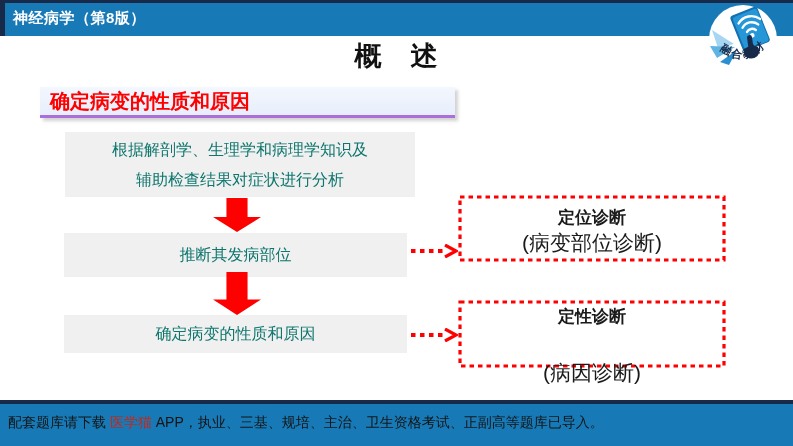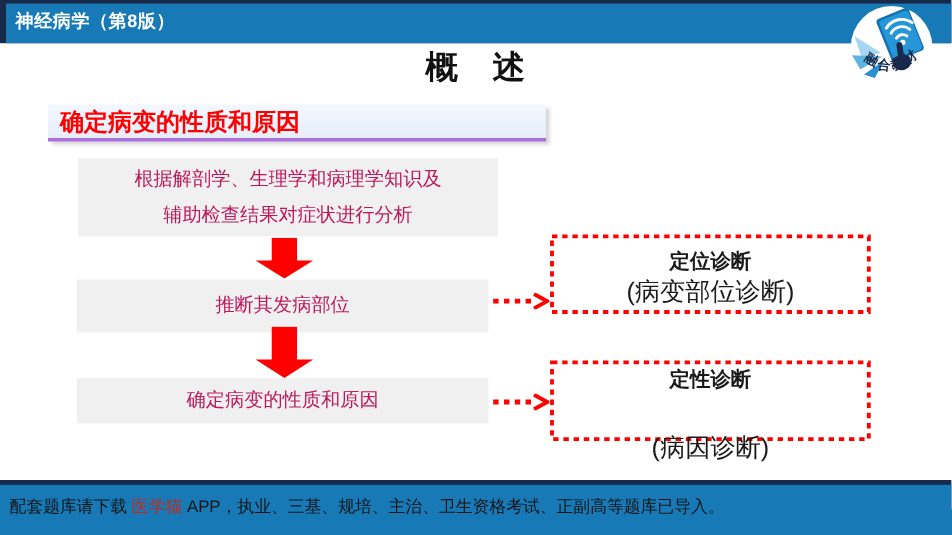--- a/index.html
+++ b/index.html
@@ -26,21 +26,21 @@
     position:absolute; left:40px; top:87px; width:415px; height:31px;
     background:linear-gradient(180deg,#f3f7fe 0%,#e7eefb 100%);
     border-bottom:3px solid #ab6fdc;
     box-shadow:3px 3px 3px rgba(130,130,130,0.35);
     display:flex; align-items:center;
   }
   .section-bar-text {
     color:#ff0000; font-size:20px; font-weight:700; padding-left:10px; white-space:nowrap;
   }
   .flow-box {
-    position:absolute; background:#f0f0f0; color:#be185d;
+    position:absolute; background:#f0f0f0; color:#0f766e;
     display:flex; flex-direction:column; align-items:center; justify-content:center;
     font-size:16px; text-align:center;
   }
   .flow-box .line { line-height:30px; white-space:nowrap; }
   #box1 { left:65px; top:132px; width:350px; height:65px; }
   #box2 { left:64px; top:233px; width:343px; height:44px; }
   #box3 { left:64px; top:315px; width:343px; height:38px; }
   .block-arrow { position:absolute; background:#fe0000; }
   #arrow1 { left:213px; top:198px; width:48px; height:34px;
     clip-path:polygon(28% 0,72% 0,72% 56%,100% 56%,50% 100%,0 56%,28% 56%); }

